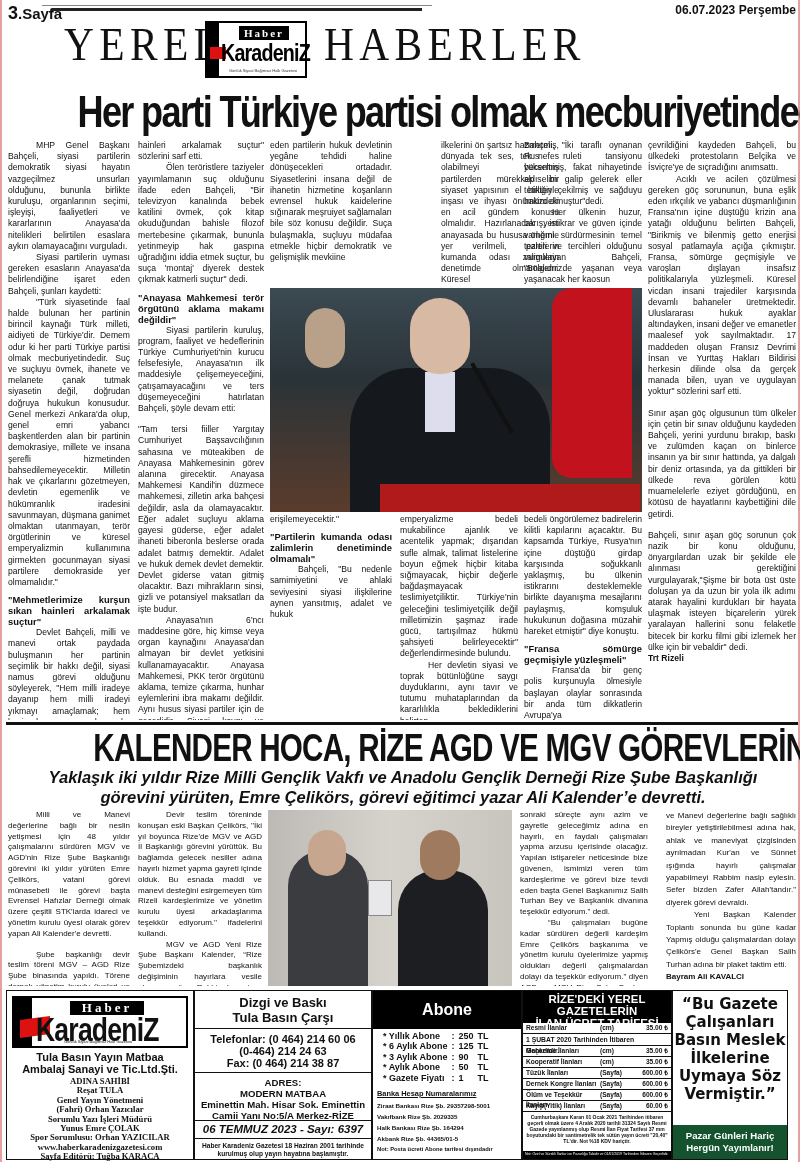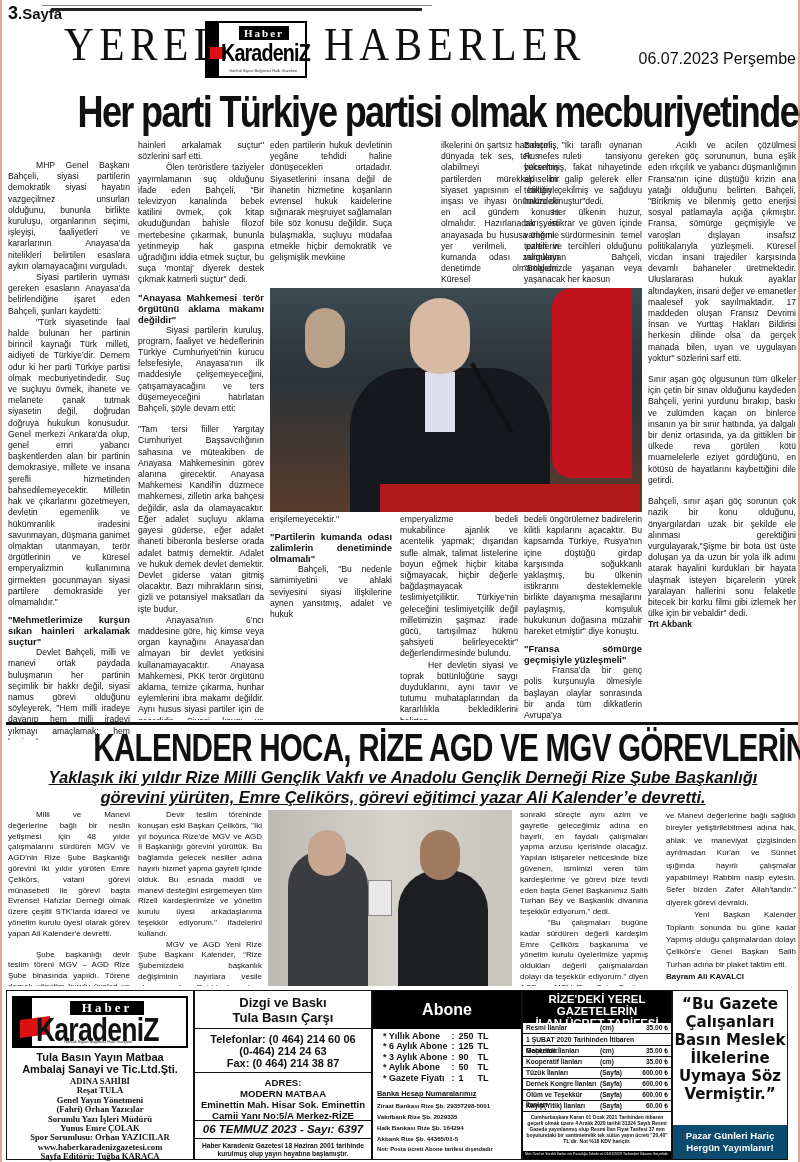--- a/index.html
+++ b/index.html
@@ -2,21 +2,21 @@
 <html><head>
 <meta charset="utf-8">
 <style>
   * { box-sizing: border-box; margin: 0; padding: 0; }
   body { width: 800px; height: 1162px; background: #fff; font-family: "Liberation Sans", sans-serif; color: #111; position: relative; overflow: hidden; }
   .page { position: absolute; left: 0; top: 0; width: 800px; height: 1162px; border-left: 2px solid #e5a0a0; border-right: 2px solid #e5a0a0; }
   
   .mast { position: absolute; left: 0; top: 0; width: 800px; height: 80px; }
   .page-num { position: absolute; left: 6px; top: 3px; font-weight: bold; font-size: 15px; font-family: "Liberation Sans Narrow", "Liberation Sans", sans-serif; }
   .page-num .big { font-size: 18px; }
-  .date { position: absolute; right: 6px; top: 3px; font-weight: normal; font-size: 16px; margin-top: 47px; }
+  .date { position: absolute; right: 6px; top: 3px; font-weight: bold; font-size: 12px; }
   .rule-top { position: absolute; left: 50px; top: 8px; width: 370px; height: 3px; background: #222; }
   .rule-top2 { position: absolute; left: 40px; top: 5px; width: 390px; height: 1px; background: #888; }
   .mast-word { position: absolute; top: 18px; font-family: "Liberation Serif", serif; font-size: 46px; letter-spacing: 6px; transform: scaleX(0.9); transform-origin: left; }
   .mast-left { left: 62px; }
   .mast-right { left: 322px; }
   .logo { position: absolute; left: 203px; top: 21px; width: 102px; height: 57px; border: 2px solid #000; background: #fff; }
   .logo .lg-bar { position: absolute; left: 0; top: 0; width: 12px; height: 100%; background: #000; }
   .logo .lg-haber { position: absolute; left: 32px; top: 3px; width: 50px; height: 14px; background: #000; color: #fff; font-family: "Liberation Serif", serif; font-weight: bold; font-size: 11px; text-align: center; line-height: 14px; letter-spacing: 2px; }
   .logo .lg-name { position: absolute; left: 14px; top: 16px; font-weight: bold; font-size: 24px; color: #000; font-family: "Liberation Sans", sans-serif; letter-spacing: -1px; transform: scaleX(0.82); transform-origin: left; }
   .logo .lg-flag { position: absolute; left: 3px; top: 24px; width: 16px; height: 12px; background: #d11; }
@@ -32,21 +32,21 @@
   .photo1 { position: absolute; left: 268px; top: 288px; width: 372px; height: 224px; background: linear-gradient(180deg,#3c4a52 0%,#2a3338 40%,#5a3c2c 100%); overflow: hidden; }
   .photo1 .flag { position: absolute; right: 10px; top: 0; width: 80px; height: 190px; background: #c2121e; border-radius: 20px 0 0 20px; }
   .photo1 .head { position: absolute; left: 140px; top: 10px; width: 60px; height: 76px; border-radius: 30px 30px 28px 28px; background: #d8b9a4; }
   .photo1 .suit { position: absolute; left: 80px; top: 80px; width: 200px; height: 150px; border-radius: 60px 60px 0 0; background: #15181c; }
   .photo1 .shirt { position: absolute; left: 155px; top: 84px; width: 30px; height: 60px; background: #dde; }
   .photo1 .mic { position: absolute; left: 220px; top: 70px; width: 4px; height: 80px; background: #111; transform: rotate(-30deg); }
   .photo1 .bg-person { position: absolute; left: 35px; top: 20px; width: 40px; height: 60px; border-radius: 20px; background: #b9a089; }
   .photo1 .podium { position: absolute; left: 110px; bottom: 0; width: 260px; height: 28px; background: #b01a1a; }
   .rule-thick { position: absolute; left: 4px; width: 792px; height: 3px; background: #111; }
   .h2 { position: absolute; left: 4px; top: 728px; width: 794px; text-align: center; font-family: "Liberation Sans Narrow", "Liberation Sans", sans-serif; font-weight: bold; font-size: 38px; letter-spacing: -1px; transform: scaleX(0.78); transform-origin: center; white-space: nowrap; line-height: 40px; }
-  .deck { position: absolute; left: 4px; top: 767px; width: 794px; text-align: center; font-weight: bold; font-style: italic; font-size: 16.5px; line-height: 20px; text-decoration: underline; }
+  .deck { position: absolute; left: 4px; top: 767px; width: 794px; text-align: center; font-weight: bold; font-style: italic; font-size: 16.5px; line-height: 20px; }
   .photo2 { position: absolute; left: 266px; top: 810px; width: 244px; height: 176px; background: linear-gradient(90deg,#bdb9b4 0%,#d6d2cc 50%,#c8c4be 100%); overflow: hidden; }
   .photo2 .p1 { position: absolute; left: 20px; top: 40px; width: 80px; height: 150px; border-radius: 36px 36px 0 0; background: #3a3c40; }
   .photo2 .p1h { position: absolute; left: 40px; top: 20px; width: 38px; height: 46px; border-radius: 19px; background: #c6a68e; }
   .photo2 .p2 { position: absolute; left: 130px; top: 60px; width: 90px; height: 130px; border-radius: 40px 40px 0 0; background: #1d1e21; }
   .photo2 .p2h { position: absolute; left: 152px; top: 20px; width: 40px; height: 50px; border-radius: 20px; background: #a07a5e; }
   .photo2 .plaque { position: absolute; left: 100px; top: 70px; width: 24px; height: 36px; background: #e8e8ea; border: 1px solid #888; }
   
   .foot { position: absolute; left: 4px; top: 990px; width: 794px; height: 170px; }
   .fbox { position: absolute; border: 1.5px solid #111; }
   .f-logo { left: 0; top: 0; width: 188px; height: 170px; text-align: center; }
@@ -76,21 +76,21 @@
   .f-tarife .hd { background: #000; color: #fff; text-align: center; font-weight: bold; font-size: 11.4px; line-height: 12px; padding: 2px 12px; height: 32px; font-family: "Liberation Sans Narrow","Liberation Sans",sans-serif; }
   .f-tarife .row { display: flex; font-size: 6.6px; font-weight: bold; border-bottom: 1px solid #111; height: 11px; line-height: 10px; padding: 0 3px; }
   .f-tarife .row .n { flex: 1; }
   .f-tarife .row .u { width: 34px; }
   .f-tarife .row .p { width: 34px; text-align: right; }
   .f-tarife .wide { font-size: 6.8px; font-weight: bold; border-bottom: 1px solid #111; height: 12px; line-height: 11px; padding: 0 3px; }
   .f-tarife .cond { font-size: 5px; line-height: 6px; text-align: center; font-weight: bold; padding: 2px 2px; }
   .f-tarife .ft { background: #000; color: #fff; font-size: 3.5px; padding: 1px 2px; position: absolute; bottom: 0; left: 0; right: 0; height: 8px; }
   .f-quote { left: 666px; top: 0; width: 116px; height: 170px; }
   .f-quote .q { text-align: center; font-weight: bold; font-size: 15px; line-height: 18px; padding-top: 4px; font-family: "DejaVu Sans", sans-serif; }
-  .f-quote .pz { position: absolute; left: 0; right: 0; bottom: 0; height: 34px; background: #0c4a6e; color: #fff; text-align: center; font-weight: bold; font-size: 9.6px; line-height: 12px; padding-top: 5px; }
+  .f-quote .pz { position: absolute; left: 0; right: 0; bottom: 0; height: 34px; background: #14532d; color: #fff; text-align: center; font-weight: bold; font-size: 9.6px; line-height: 12px; padding-top: 5px; }
 </style>
 </head>
 <body>
 
 <div class="page">
 
   <div class="mast">
     <div class="page-num"><span class="big">3</span><span>.Sayfa</span></div>
     <div class="rule-top2"></div>
     <div class="rule-top"></div>
@@ -101,21 +101,21 @@
       <div class="lg-flag"></div>
       <div class="lg-haber">Haber</div>
       <div class="lg-name">KaradeniZ</div>
       <div class="lg-sub">Günlük Siyasi Bağımsız Halk Gazetesi</div>
     </div>
     <div class="mast-word mast-right">HABERLER</div>
   </div>
 
   <div class="h1">Her parti Türkiye partisi olmak mecburiyetindedir</div>
 
-  <div class="col" id="a1c1" style="left:6px;top:140px;width:122px;height:580px;margin-top:20px;">
+  <div class="col" id="a1c1" style="left:6px;top:140px;width:122px;height:580px;">
       <p>MHP Genel Başkanı Bahçeli, siyasi partilerin demokratik siyasi hayatın vazgeçilmez unsurları olduğunu, bununla birlikte kuruluşu, organlarının seçimi, işleyişi, faaliyetleri ve kararlarının Anayasa'da nitelikleri belirtilen esaslara aykırı olamayacağını vurguladı.</p>
       <p>Siyasi partilerin uyması gereken esasların Anayasa'da belirlendiğine işaret eden Bahçeli, şunları kaydetti:</p>
       <p>"Türk siyasetinde faal halde bulunan her partinin birincil kaynağı Türk milleti, aidiyeti de Türkiye'dir. Demem odur ki her parti Türkiye partisi olmak mecburiyetindedir. Suç ve suçluyu övmek, ihanete ve melanete çanak tutmak siyasetin değil, doğrudan doğruya hukukun konusudur. Genel merkezi Ankara'da olup, genel emri yabancı başkentlerden alan bir partinin demokrasiye, millete ve insana şerefli hizmetinden bahsedilemeyecektir. Milletin hak ve çıkarlarını gözetmeyen, devletin egemenlik ve hükümranlık iradesini savunmayan, düşmana ganimet olmaktan utanmayan, terör örgütlerinin ve küresel emperyalizmin kullanımına girmekten gocunmayan siyasi partilere demokraside yer olmamalıdır."</p>
       <p class="sub">"Mehmetlerimize kurşun sıkan hainleri arkalamak suçtur"</p>
       <p>Devlet Bahçeli, milli ve manevi ortak paydada buluşmanın her partinin seçimlik bir hakkı değil, siyasi namus görevi olduğunu söyleyerek, "Hem milli iradeye dayanıp hem milli iradeyi yıkmayı amaçlamak; hem hazineden para yardımı alıp hem de aldığı parayı düşmana havale etmek siyasi ve hukuki şeref kaybıdır. Bu kapsamda siyasi partiler Anayasa ve kanunlara uygun faaliyet göstermek zorundadır. Mehmetlerimize kurşun sıkan</p>
     </div>
   <div class="col" id="a1c2" style="left:136px;top:140px;width:126px;height:580px;">
       <p class="noind">hainleri arkalamak suçtur" sözlerini sarf etti.</p>
       <p>Ölen teröristlere taziyeler yayımlamanın suç olduğunu ifade eden Bahçeli, "Bir televizyon kanalında bebek katilini övmek, çok kitap okuduğundan bahisle filozof mertebesine çıkarmak, bununla yetinmeyip hak gaspına uğradığını iddia etmek suçtur, bu suça 'montaj' diyerek destek çıkmak katmerli suçtur" dedi.</p>
       <p class="sub">"Anayasa Mahkemesi terör örgütünü aklama makamı değildir"</p>
@@ -153,26 +153,27 @@
   <div class="col" style="left:398px;top:514px;width:118px;height:206px;">
       <p class="noind">emperyalizme bedeli mukabilince ajanlık ve acentelik yapmak; dışarıdan sufle almak, talimat listelerine boyun eğmek hiçbir kitaba sığmayacak, hiçbir değerle bağdaşmayacak teslimiyetçiliktir. Türkiye'nin geleceğini teslimiyetçilik değil milletimizin şaşmaz irade gücü, tartışılmaz hükmü şahsiyeti belirleyecektir" değerlendirmesinde bulundu.</p>
       <p>Her devletin siyasi ve toprak bütünlüğüne saygı duyduklarını, aynı tavır ve tutumu muhataplarından da kararlılıkla beklediklerini belirten</p>
     </div>
   <div class="col" style="left:522px;top:514px;width:118px;height:206px;">
       <p class="noind">bedeli öngörülemez badirelerin kilitli kapılarını açacaktır. Bu kapsamda Türkiye, Rusya'nın içine düştüğü girdap karşısında soğukkanlı yaklaşmış, bu ülkenin istikrarını desteklemekle birlikte dayanışma mesajlarını paylaşmış, komşuluk hukukunun doğasına müzahir hareket etmiştir" diye konuştu.</p>
       <p class="sub">"Fransa sömürge geçmişiyle yüzleşmeli"</p>
       <p>Fransa'da bir genç polis kurşunuyla ölmesiyle başlayan olaylar sonrasında bir anda tüm dikkatlerin Avrupa'ya</p>
     </div>
   <div class="col" style="left:646px;top:140px;width:148px;height:580px;">
+      <p class="noind">çevrildiğini kaydeden Bahçeli, bu ülkedeki protestoların Belçika ve İsviçre'ye de sıçradığını anımsattı.</p>
       <p>Acıklı ve acilen çözülmesi gereken göç sorununun, buna eşlik eden ırkçılık ve yabancı düşmanlığının Fransa'nın içine düştüğü krizin ana yatağı olduğunu belirten Bahçeli, "Birikmiş ve bilenmiş getto enerjisi sosyal patlamayla açığa çıkmıştır. Fransa, sömürge geçmişiyle ve varoşları dışlayan insafsız politikalarıyla yüzleşmeli. Küresel vicdan insani trajediler karşısında devamlı bahaneler üretmektedir. Uluslararası hukuk ayaklar altındayken, insani değer ve emanetler maalesef yok sayılmaktadır. 17 maddeden oluşan Fransız Devrimi İnsan ve Yurttaş Hakları Bildirisi herkesin dilinde olsa da gerçek manada bilen, uyan ve uygulayan yoktur" sözlerini sarf etti.</p>
       <div class="gap"></div>
       <p class="noind">Sınır aşan göç olgusunun tüm ülkeler için çetin bir sınav olduğunu kaydeden Bahçeli, yerini yurdunu bırakıp, baskı ve zulümden kaçan on binlerce insanın ya bir sınır hattında, ya dalgalı bir deniz ortasında, ya da gittikleri bir ülkede reva görülen kötü muamelelerle eziyet gördüğünü, en kötüsü de hayatlarını kaybettiğini dile getirdi.</p>
       <div class="gap"></div>
       <p class="noind">Bahçeli, sınır aşan göç sorunun çok nazik bir konu olduğunu, önyargılardan uzak bir şekilde ele alınması gerektiğini vurgulayarak,"Şişme bir bota üst üste doluşan ya da uzun bir yola ilk adımı atarak hayalini kurdukları bir hayata ulaşmak isteyen biçarelerin yürek yaralayan hallerini sonu felaketle bitecek bir korku filmi gibi izlemek her ülke için bir vebaldir" dedi.</p>
-      <p class="sig">Trt Akbank</p>
+      <p class="sig">Trt Rizeli</p>
     </div>
 
   <div class="rule-thick" style="top:722px;"></div>
 
   <div class="h2">KALENDER HOCA, RİZE AGD VE MGV GÖREVLERİNE GETİRİLDİ</div>
   <div class="deck">
     <div>Yaklaşık iki yıldır Rize Milli Gençlik Vakfı ve Anadolu Gençlik Derneği Rize Şube Başkanlığı</div>
     <div>görevini yürüten, Emre Çelikörs, görevi eğitimci yazar Ali Kalender’e devretti.</div>
   </div>
 

